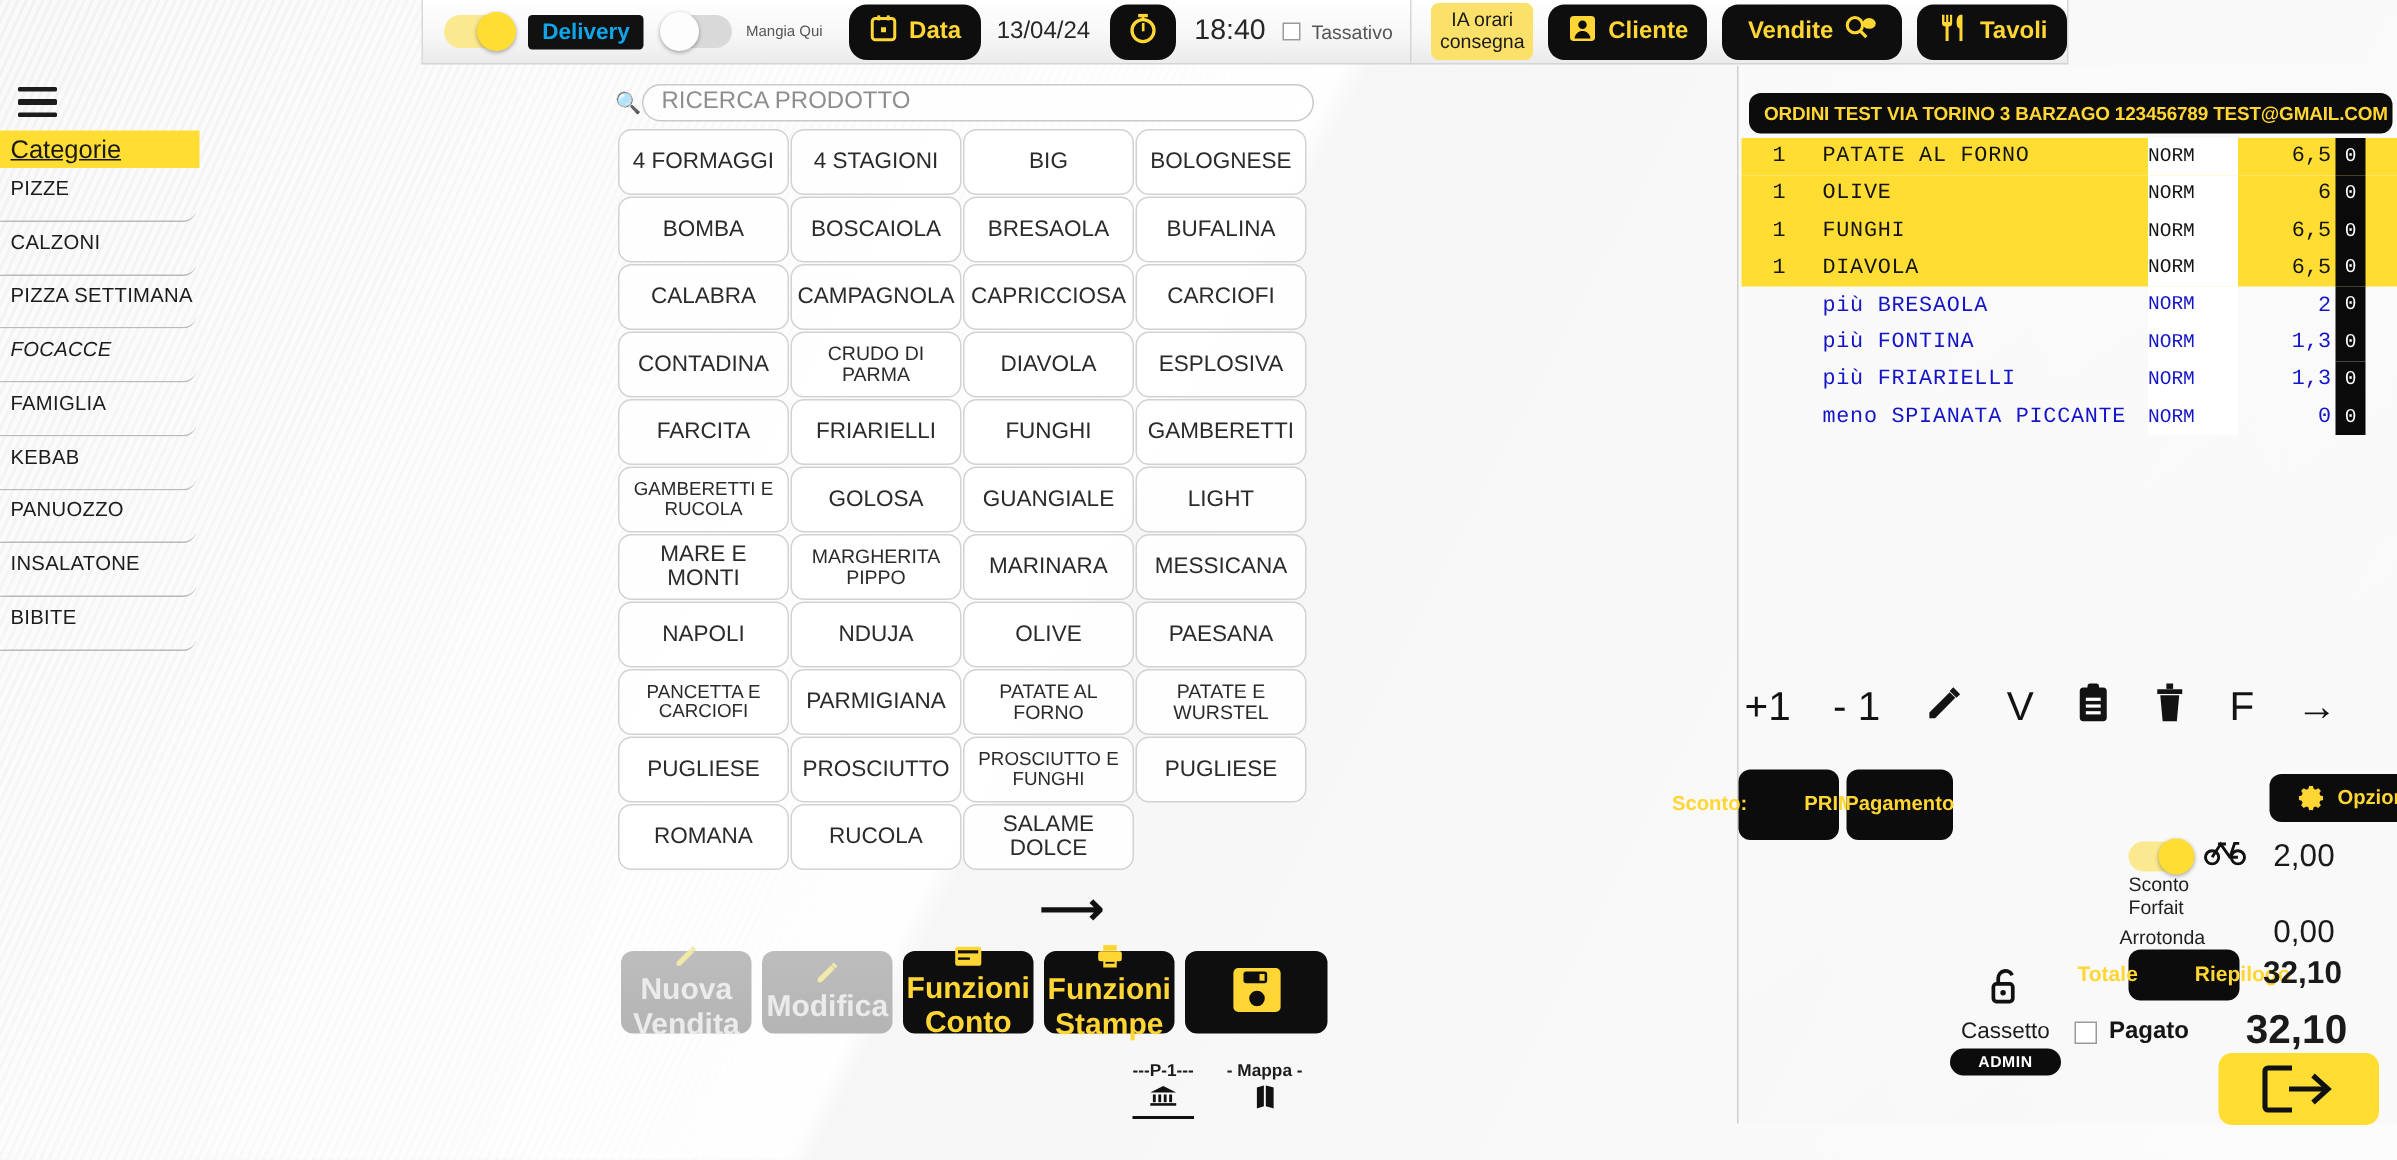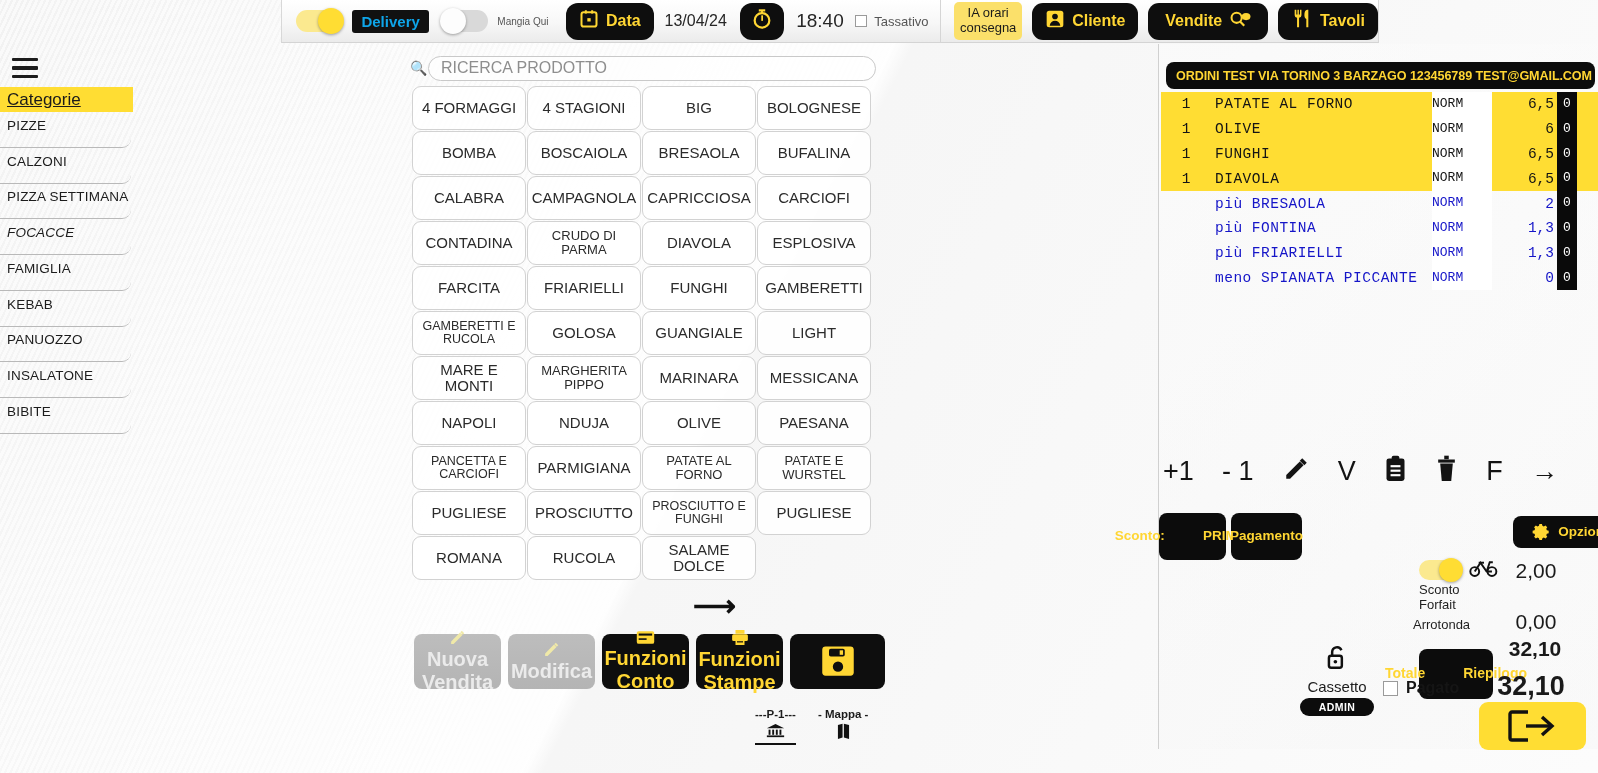--- a/index.html
+++ b/index.html
@@ -173,21 +173,21 @@
     display: flex; flex-direction: row; align-items: center; justify-content: center;
     text-align: center; line-height: 1.1; gap: 38px;
   }
   #btn-sconto { left: 1159px; top: 513px; width: 67px; height: 47px; }
   #btn-pagamento { left: 1231px; top: 513px; width: 71px; height: 47px; }
   #btn-opzioni {
     left: 1477px; top: 516px; width: 113px; height: 32px;
     flex-direction: row; gap: 7px; font-size: 13.5px; margin-left: 36px;
   }
   #btn-totale {
-    left: 1419px; top: 633px; width: 74px; height: 50px; font-size: 14px; margin-top: 16px;
+    left: 1419px; top: 633px; width: 74px; height: 34px; font-size: 14px;
   }
 
   #sconto-forfait-row { position: absolute; left: 1419px; top: 558px; display: flex; align-items: center; gap: 8px; }
   #sconto-forfait-lbl {
     position: absolute; left: 1419px; top: 583px; font-size: 13px; color: #1f1f1f; line-height: 1.12;
   }
   .amt { position: absolute; text-align: center; color: #1a1a1a; }
   #amt-delivery { left: 1500px; top: 559px; width: 72px; font-size: 21px; }
   #amt-arrot { left: 1500px; top: 610px; width: 72px; font-size: 21px; }
   #amt-totale { left: 1498px; top: 637px; width: 74px; font-size: 21px; font-weight: bold; }

